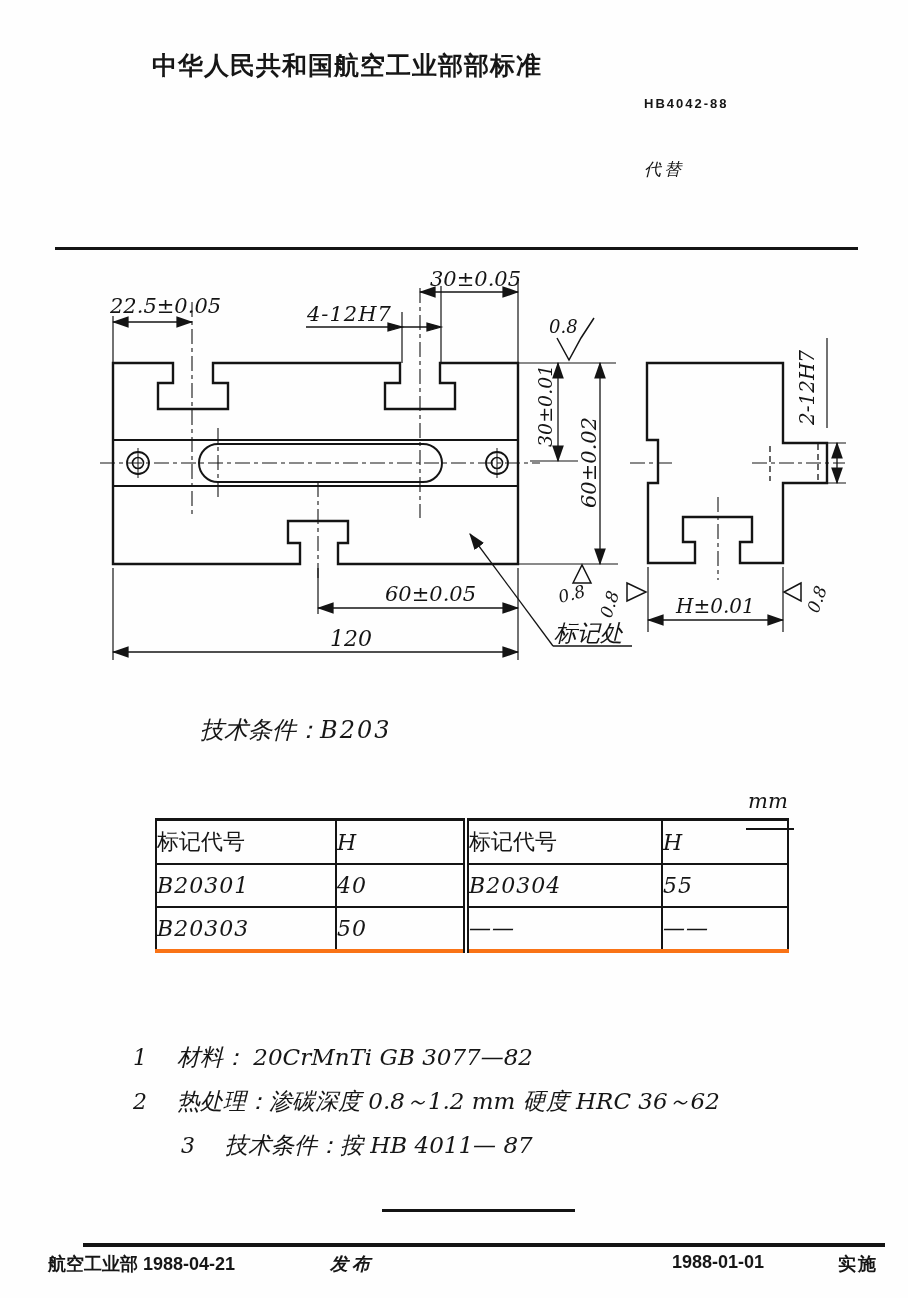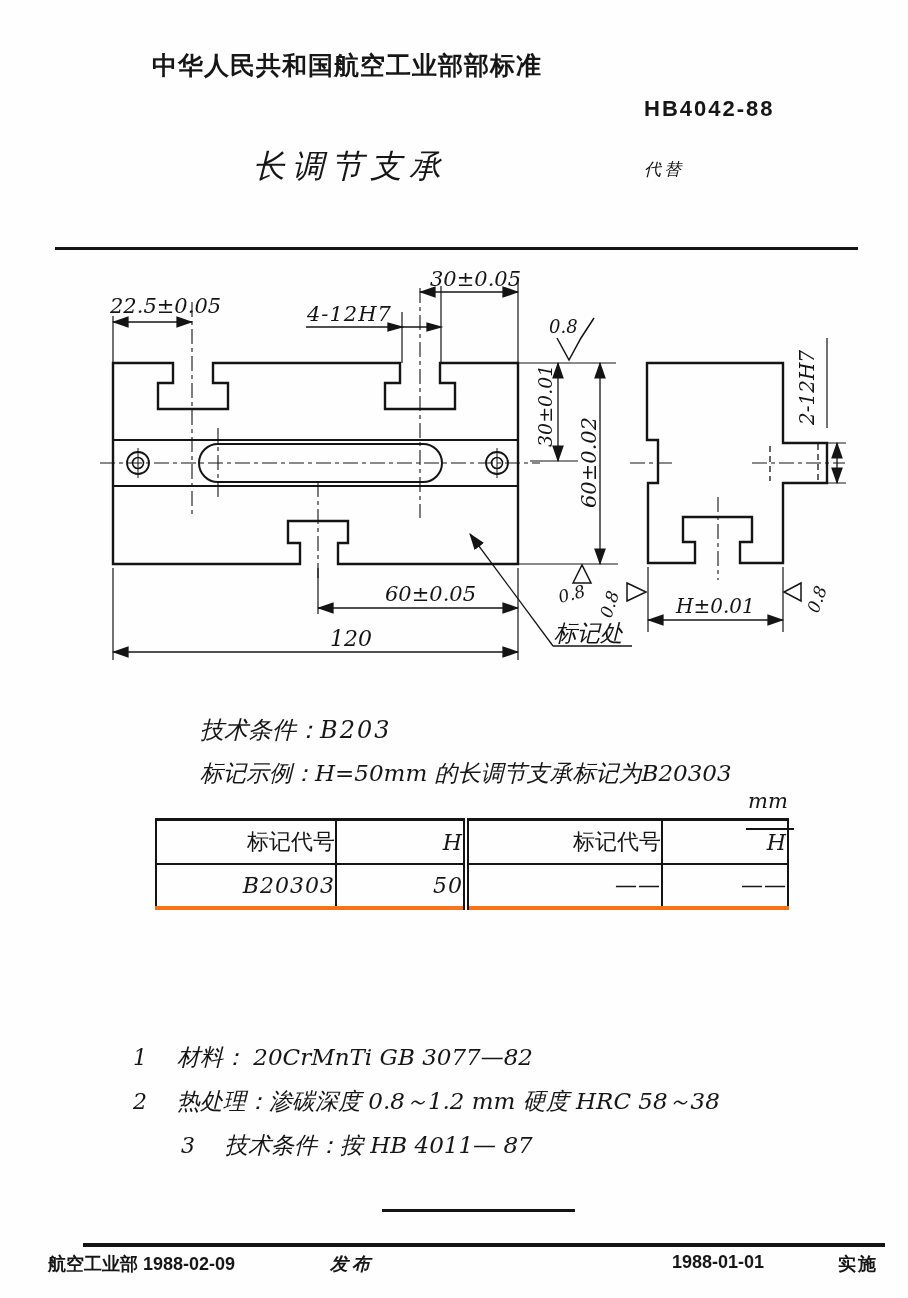--- a/index.html
+++ b/index.html
@@ -4,50 +4,49 @@
 <style>
   html,body{margin:0;padding:0;background:#e8e8e8;}
   #page{position:relative;width:908px;height:1298px;background:#fefefe;color:#161616;
         font-family:"Liberation Serif",serif;overflow:hidden;}
   .abs{position:absolute;white-space:nowrap;}
   .gothic{font-family:"Liberation Sans",sans-serif;font-weight:bold;}
   .hand{font-family:"DejaVu Serif",serif;font-style:italic;}
   .rule{position:absolute;background:#141414;}
   
   #org-title{left:152px;top:49px;font-size:25px;letter-spacing:1px;}
-  #std-no{left:644px;top:96px;font-size:22px;letter-spacing:2px;font-family:"Liberation Sans",sans-serif;font-weight:600;}
+  #std-no{left:644px;top:96px;font-size:13px;letter-spacing:2px;font-family:"Liberation Sans",sans-serif;font-weight:600;}
   #doc-title{left:253px;top:145px;font-size:32px;letter-spacing:7px;}
   #replaces{left:644px;top:158px;font-size:17px;letter-spacing:3px;}
   
   #class-line{left:200px;top:714px;font-size:24px;}
   #mark-line{left:200px;top:758px;font-size:23px;}
   #unit-label{left:746px;top:789px;font-size:21px;border-bottom:2px solid #141414;padding:0 6px 15px 2px;}
   
   #spec-table{position:absolute;left:155px;top:818px;border-collapse:collapse;table-layout:fixed;}
-  #spec-table td{border:2px solid #141414;text-align:right;vertical-align:middle;
+  #spec-table td{border:2px solid #141414;text-align:left;vertical-align:middle;
                  font-size:22px;height:41px;padding:0;}
   #spec-table tr.hdr td{border-top:3px solid #141414;border-bottom:2.5px solid #141414;height:42px;}
   #spec-table tr.last td{border-bottom:4px solid #f97316;}
   #spec-table td.dbl{border-left:6px double #141414;}
   #spec-table .code{font-family:"DejaVu Serif",serif;font-style:italic;letter-spacing:1px;}
   
   .note-num{font-size:22px;font-family:"DejaVu Serif",serif;font-style:italic;}
   .note-text{font-size:23px;}
   
   .foot{font-size:18px;font-family:"Liberation Sans",sans-serif;font-weight:bold;}
   svg text{font-family:"DejaVu Serif",serif;font-style:italic;fill:#141414;}
 </style>
 </head>
 <body>
 
 <div id="page">
 
   <div id="org-title" class="abs gothic">中华人民共和国航空工业部部标准</div>
   <div id="std-no" class="abs">HB4042-88</div>
-  <div id="doc-title" class="abs hand">长调节支承</div>
   <div id="replaces" class="abs hand">代替</div>
   <div class="rule" style="left:55px;top:247px;width:803px;height:2.5px;"></div>
 
   <svg width="908" height="700" viewBox="0 0 908 700" style="position:absolute;left:0;top:0;pointer-events:none;">
     <defs>
       <marker id="arr" orient="auto-start-reverse" markerWidth="13" markerHeight="9" refX="12" refY="4.5">
         <path d="M0,0 L13,4.5 L0,9 Z" fill="#141414"></path>
       </marker>
     </defs>
 
@@ -135,56 +134,59 @@
     <text transform="translate(611,619) rotate(-72)" font-size="17">0.8</text>
     <text transform="translate(818,614) rotate(-70)" font-size="17">0.8</text>
     <text x="554" y="641" font-size="23" font-style="normal">标记处</text>
     <text transform="translate(814,425) rotate(-90)" font-size="20">2-12H7</text>
     <text x="676" y="613" font-size="20">H±0.01</text>
   </svg>
 
   <div id="class-line" class="abs">
     <span class="hand">技术条件：</span><span class="hand" style="letter-spacing:2px;">B203</span>
   </div>
-  <div id="mark-line" class="abs">
-    <span class="hand">标记示例：</span><span class="hand">H=50mm 的长调节支承标记为B20303</span>
-  </div>
   <div id="unit-label" class="abs hand">mm</div>
 
   <table id="spec-table">
     <tbody>
         <tr class="hdr">
       <td style="width:178px;">标记代号</td>
       <td style="width:126px;" class="code">H</td>
       <td style="width:192px;" class="dbl">标记代号</td>
       <td style="width:124px;" class="code">H</td>
+    </tr>
+    <tr>
+      <td class="code">B20301</td>
+      <td class="code">40</td>
+      <td class="code dbl">B20304</td>
+      <td class="code">55</td>
     </tr>
     <tr class="last">
       <td class="code">B20303</td>
       <td class="code">50</td>
       <td class="code dbl">——</td>
       <td class="code">——</td>
     </tr>
   </tbody>
     </table>
 
   <div class="abs" style="left:133px;top:1042px;">
     <span class="note-num">1</span>
     <span class="note-text hand" style="margin-left:26px;">材料： 20CrMnTi GB 3077—82</span>
   </div>
   <div class="abs" style="left:133px;top:1086px;">
     <span class="note-num">2</span>
-    <span class="note-text hand" style="margin-left:26px;">热处理：渗碳深度 0.8～1.2 mm 硬度 HRC 58～38</span>
+    <span class="note-text hand" style="margin-left:26px;">热处理：渗碳深度 0.8～1.2 mm 硬度 HRC 36～62</span>
   </div>
   <div class="abs" style="left:133px;top:1130px;margin-left:48px;">
     <span class="note-num">3</span>
     <span class="note-text hand" style="margin-left:26px;">技术条件：按 HB 4011— 87</span>
   </div>
 
   <div class="rule" style="left:382px;top:1209px;width:193px;height:3px;"></div>
   <div class="rule" style="left:83px;top:1243px;width:802px;height:3.5px;"></div>
 
-  <div class="abs foot" style="left:48px;top:1252px;">航空工业部 1988-02-09</div>
+  <div class="abs foot" style="left:48px;top:1252px;">航空工业部 1988-04-21</div>
   <div class="abs foot" style="left:330px;top:1252px;letter-spacing:4px;font-style:italic;">发布</div>
   <div class="abs foot" style="left:672px;top:1252px;">1988-01-01</div>
   <div class="abs foot" style="left:838px;top:1252px;letter-spacing:2px;">实施</div>
 
 </div>
 
 </body></html>

